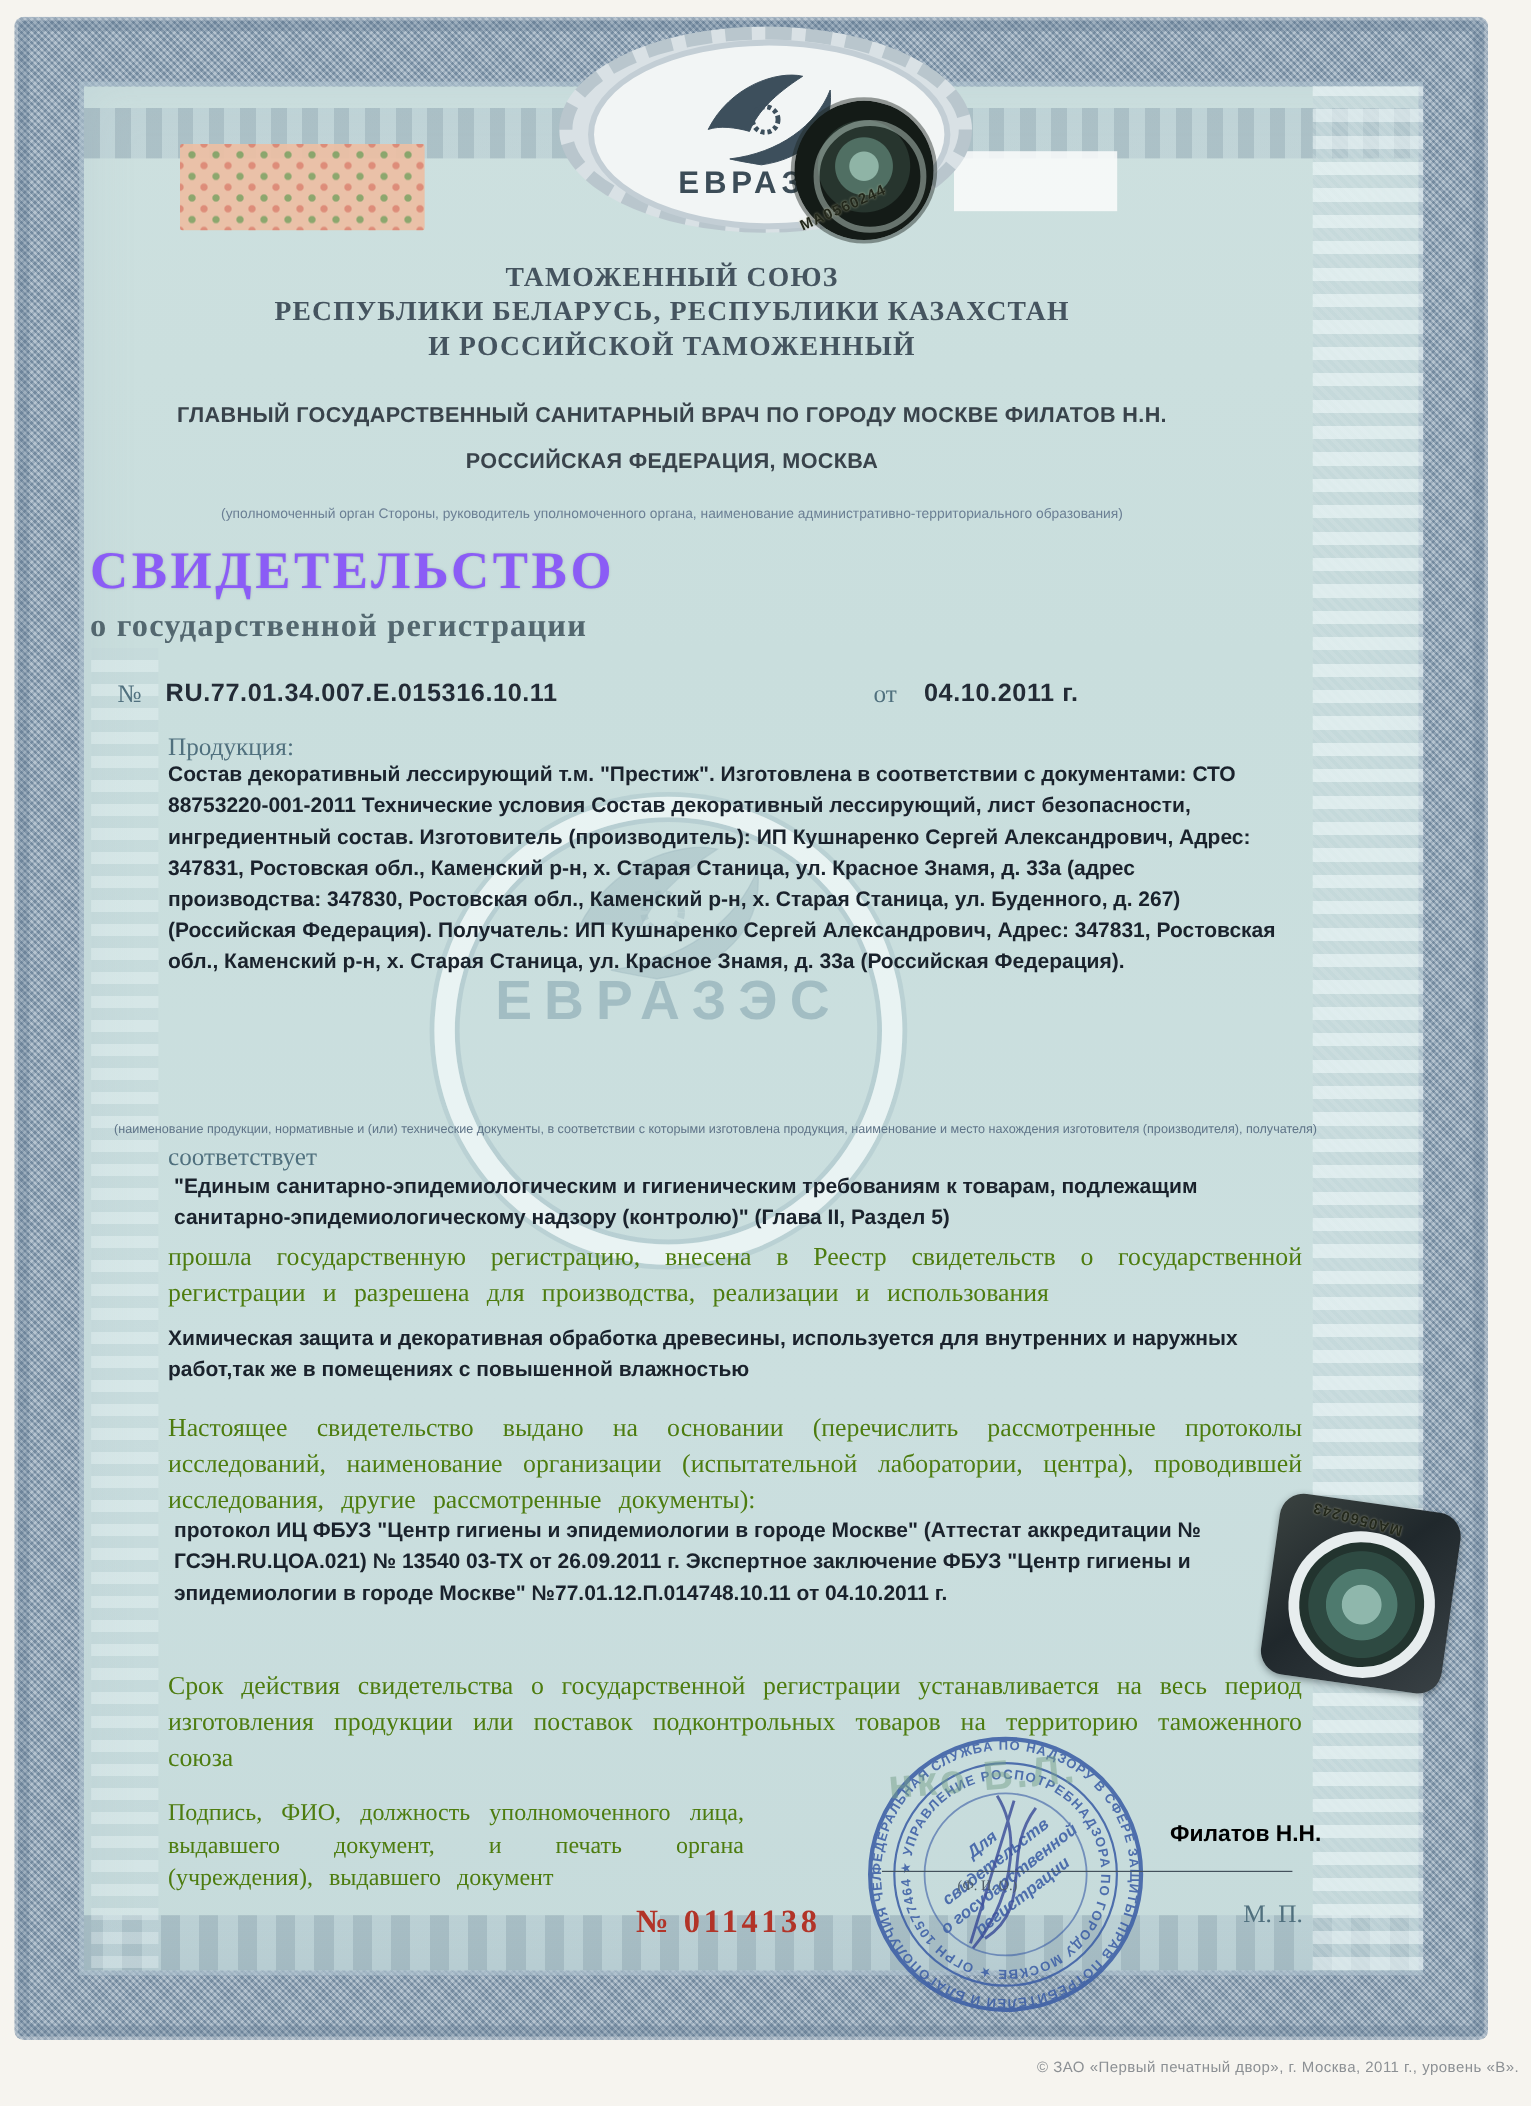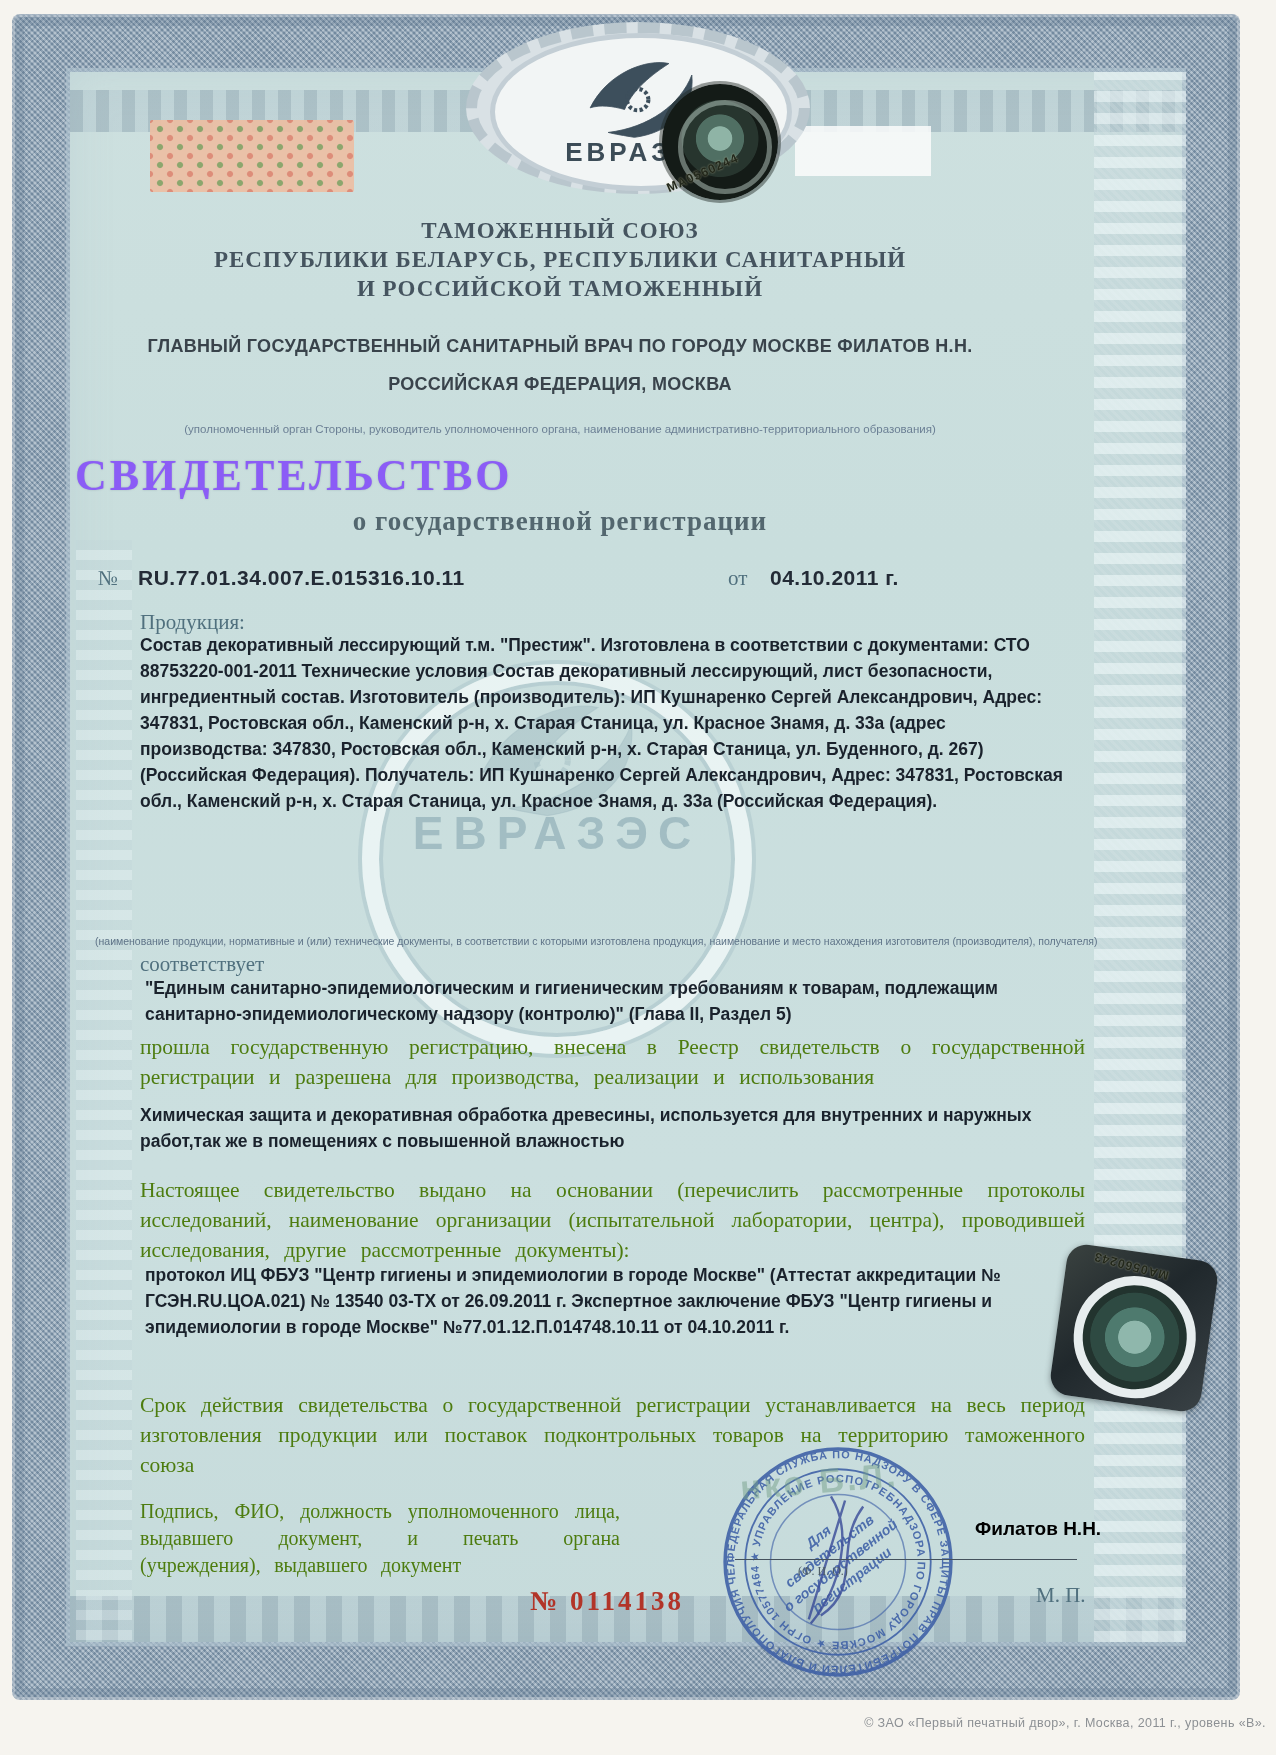--- a/index.html
+++ b/index.html
@@ -66,21 +66,21 @@
     font-weight:bold; font-size:46px; letter-spacing:10px; color:rgba(108,142,158,.42); }
 
   
   .serif { font-family:"Liberation Serif","DejaVu Serif",serif; }
   .hline { left:75px; width:970px; text-align:center; color:#45545f; font-weight:bold; }
   .h-serif { font-size:23px; letter-spacing:1px; }
   .h-sans { font-size:18px; color:#39434b; letter-spacing:.3px; }
   .org-note { left:130px; width:860px; text-align:center; font-size:11.5px; color:#6b7f94; }
   .doc-title { left:75px; width:970px; text-align:left; font-weight:bold; font-size:44px;
     letter-spacing:3px; color:#8b5cf6; text-shadow:0 0 2px rgba(90,110,125,.35); }
-  .doc-subtitle { left:75px; width:970px; text-align:center; font-weight:bold; font-size:27px;
+  .doc-subtitle { left:75px; width:970px; font-weight:bold; font-size:27px;
     color:#53676f; letter-spacing:1px; }
 
   .lbl-serif { font-size:21px; color:#50707e; }
   .num-sans { font-size:21px; font-weight:bold; color:#232b36; letter-spacing:.5px; }
 
   .body-black { font-size:17.5px; font-weight:bold; color:#1a222c; line-height:26px; text-align:left; }
   .body-grey-serif { font-family:"Liberation Serif","DejaVu Serif",serif; font-size:21.5px;
     color:#4d7c0f; line-height:30px; text-align:justify; text-align-last:left; word-spacing:.42em; }
   .fine-note { font-size:10.5px; color:#5f7488; }
 
@@ -148,21 +148,21 @@
       <div class="badge-label">ЕВРАЗЭС</div>
     </div>
   </div>
 
   <div class="abs holo-top">
     <div class="holo-top-ring"></div>
     <div class="holo-serial holo-top-serial">МА0560244</div>
   </div>
 
   <div class="abs hline serif h-serif" style="top:218px">ТАМОЖЕННЫЙ СОЮЗ</div>
-  <div class="abs hline serif h-serif" style="top:247px">РЕСПУБЛИКИ БЕЛАРУСЬ, РЕСПУБЛИКИ САНИТАРНЫЙ</div>
+  <div class="abs hline serif h-serif" style="top:247px">РЕСПУБЛИКИ БЕЛАРУСЬ, РЕСПУБЛИКИ КАЗАХСТАН</div>
   <div class="abs hline serif h-serif" style="top:276px">И РОССИЙСКОЙ ТАМОЖЕННЫЙ</div>
   <div class="abs hline h-sans" style="top:336px">ГЛАВНЫЙ ГОСУДАРСТВЕННЫЙ САНИТАРНЫЙ ВРАЧ ПО ГОРОДУ МОСКВЕ ФИЛАТОВ Н.Н.</div>
   <div class="abs hline h-sans" style="top:374px">РОССИЙСКАЯ ФЕДЕРАЦИЯ, МОСКВА</div>
   <div class="abs org-note" style="top:423px">(уполномоченный орган Стороны, руководитель уполномоченного органа, наименование административно-территориального образования)</div>
 
   <div class="abs doc-title serif" style="top:450px">СВИДЕТЕЛЬСТВО</div>
   <div class="abs doc-subtitle serif" style="top:506px">о государственной регистрации</div>
 
   <div class="abs serif lbl-serif" style="left:98px; top:566px">№</div>
   <div class="abs num-sans" style="left:138px; top:566px">RU.77.01.34.007.E.015316.10.11</div>

